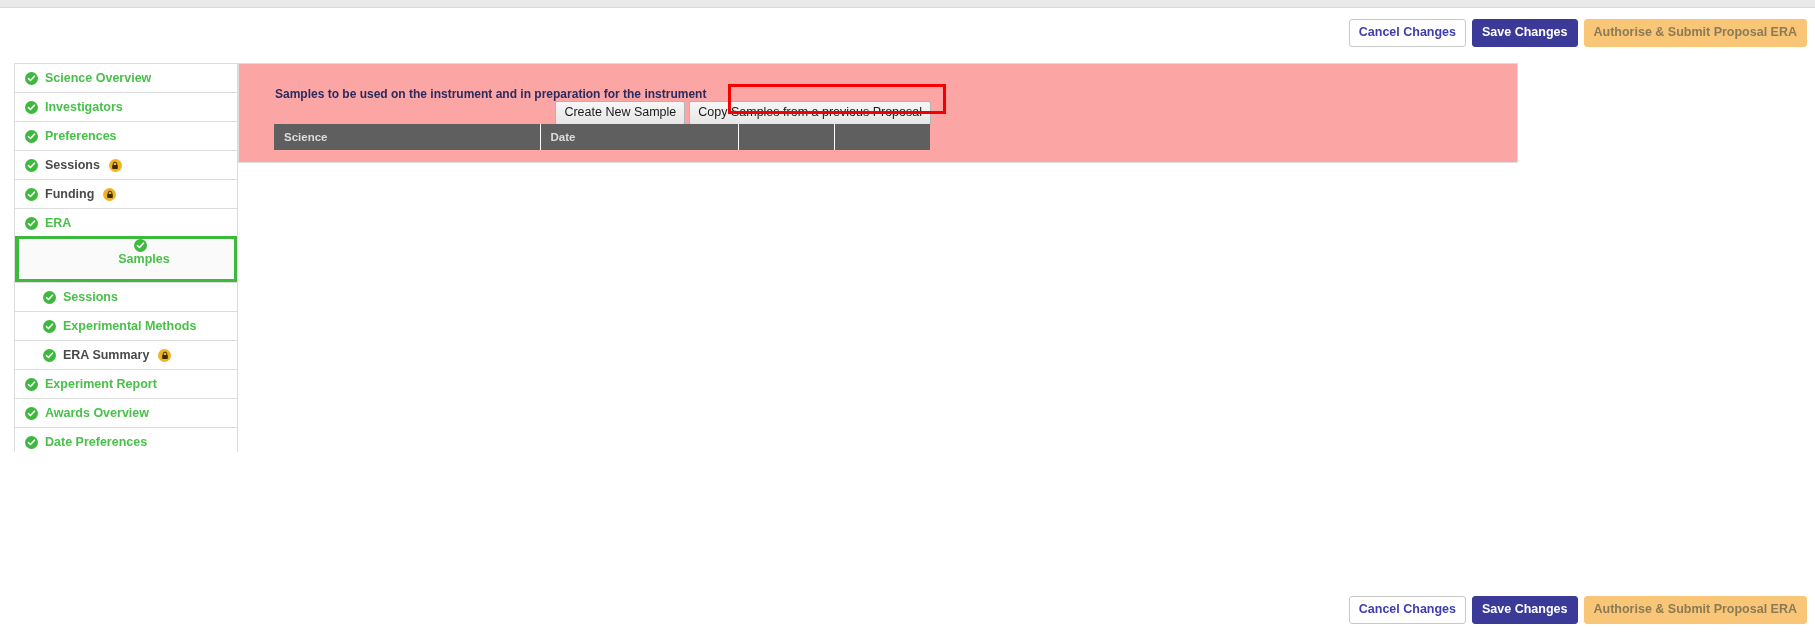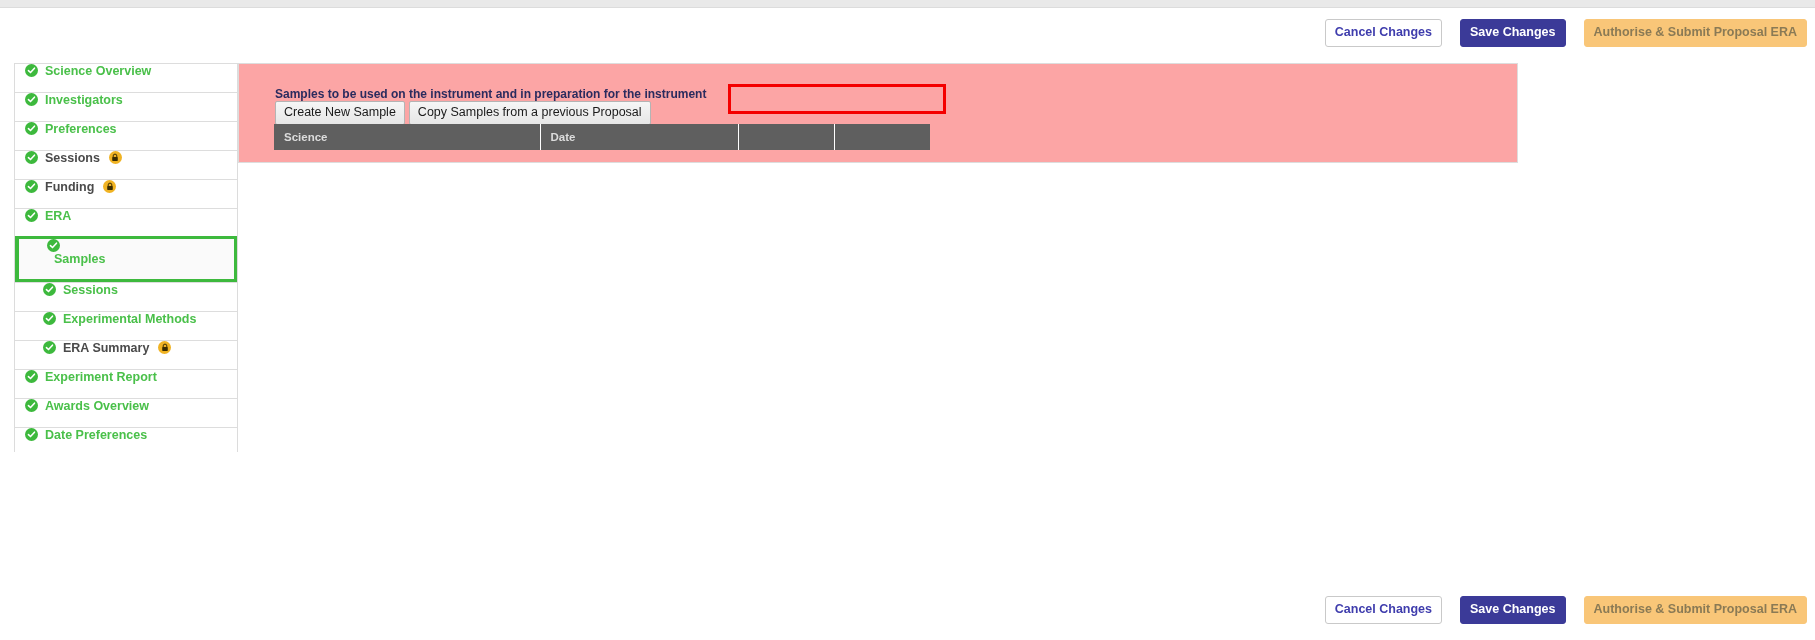--- a/index.html
+++ b/index.html
@@ -23,21 +23,21 @@
     background: #e9e9e9;
     border-bottom: 1px solid #dcdcdc;
   }
 
   
   .action-bar {
     position: absolute;
     display: flex;
     align-items: center;
     justify-content: flex-end;
-    gap: 18px;
+    gap: 6px;
     width: 1815px;
     padding-right: 8px;
     box-sizing: border-box;
   }
   .action-bar.top    { left: 0; top: 19px; }
   .action-bar.bottom { left: 0; top: 596px; }
 
   .btn {
     font-family: "Liberation Sans", sans-serif;
     font-size: 12.5px;
@@ -74,20 +74,21 @@
     width: 224px;
     background: #ffffff;
     border: 1px solid #dcdcdc;
     border-top: none;
     box-sizing: border-box;
     height: 389px;
   }
   .nav-item {
     position: relative;
     display: flex;
+    align-items: center;
     height: 29px;
     padding-left: 10px;
     border-top: 1px solid #dddddd;
     box-sizing: border-box;
     background: #ffffff;
     cursor: pointer;
     white-space: nowrap;
   }
   .nav-item:first-child { border-top: 1px solid #dddddd; }
 
@@ -155,20 +156,21 @@
     color: #2b2b5e;
     white-space: nowrap;
   }
 
   .panel-button-row {
     position: absolute;
     left: 36px;
     top: 37px;
     width: 656px;
     display: flex;
+    justify-content: flex-end;
     align-items: flex-start;
   }
   .gray-btn {
     font-family: "Liberation Sans", sans-serif;
     font-size: 12.5px;
     color: #1a1a1a;
     background: linear-gradient(#f6f6f6, #e6e6e6);
     border: 1px solid #b4b4b4;
     border-radius: 2px;
     padding: 4px 8px 5px 8px;

